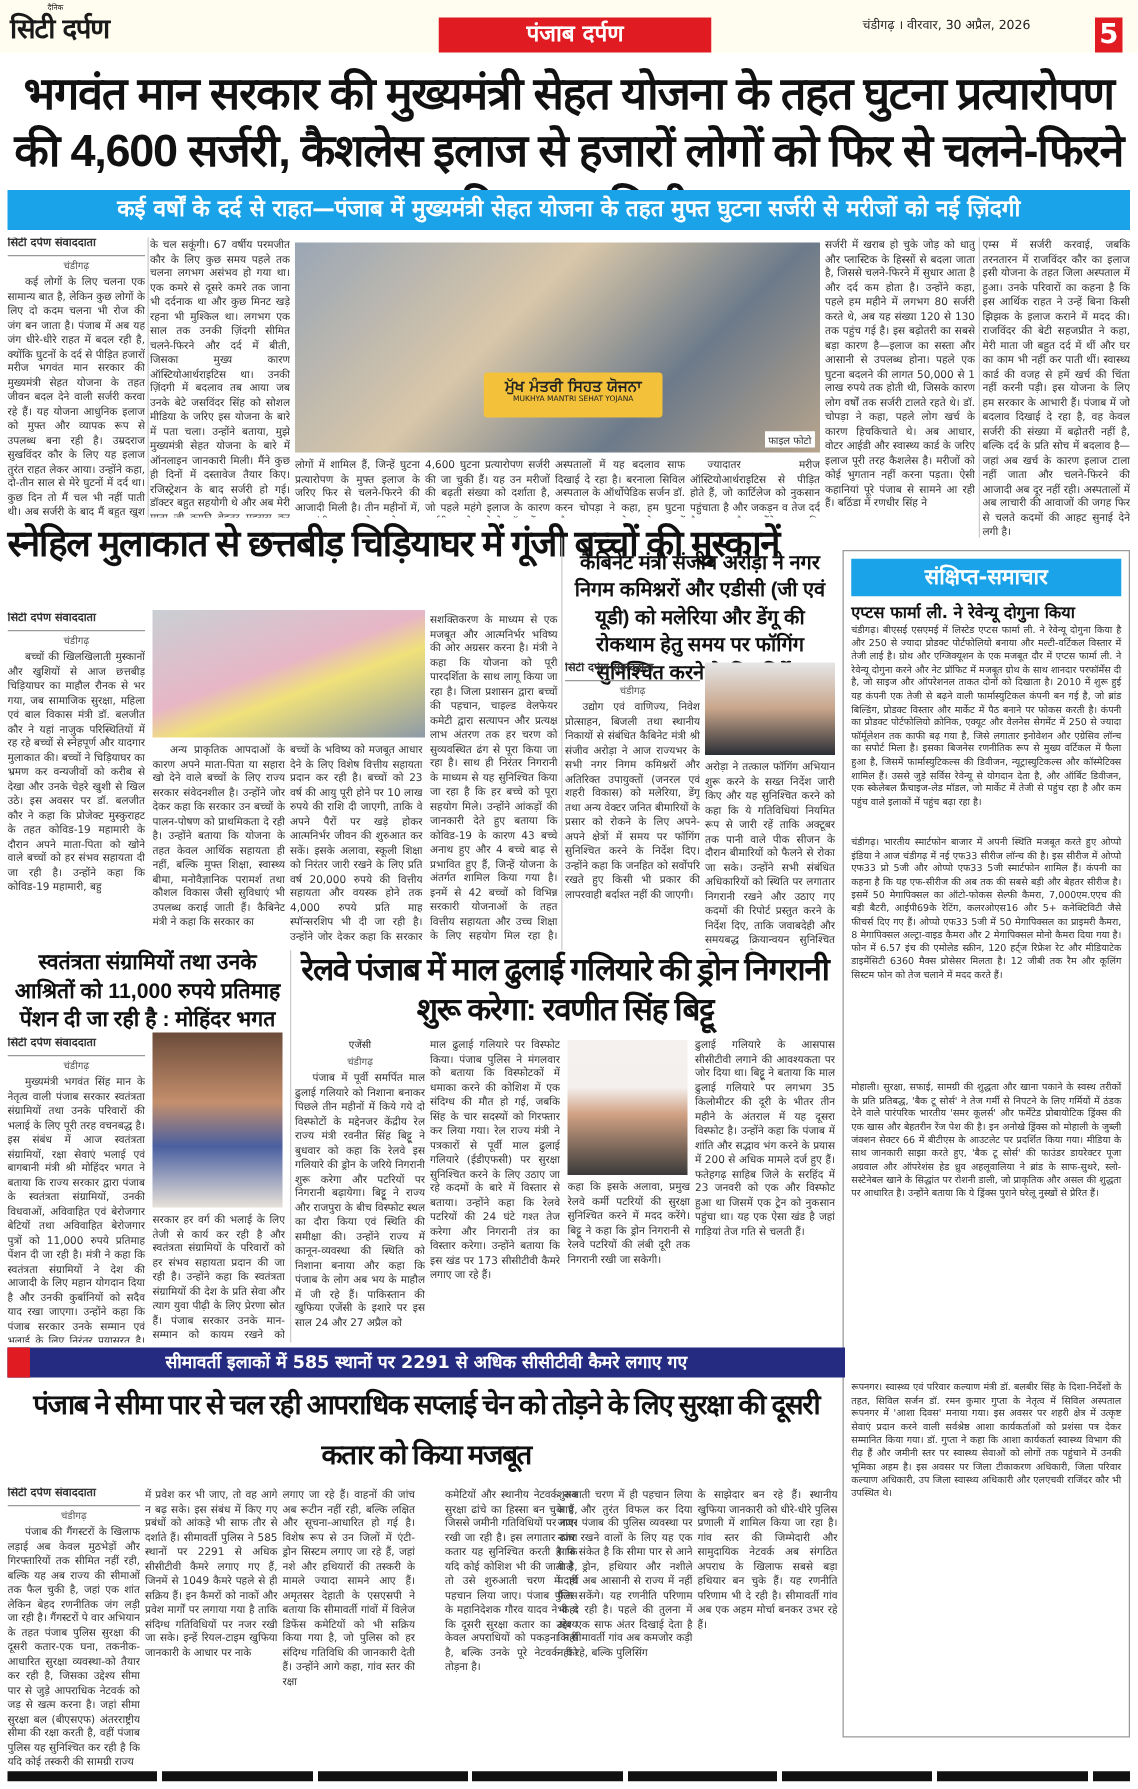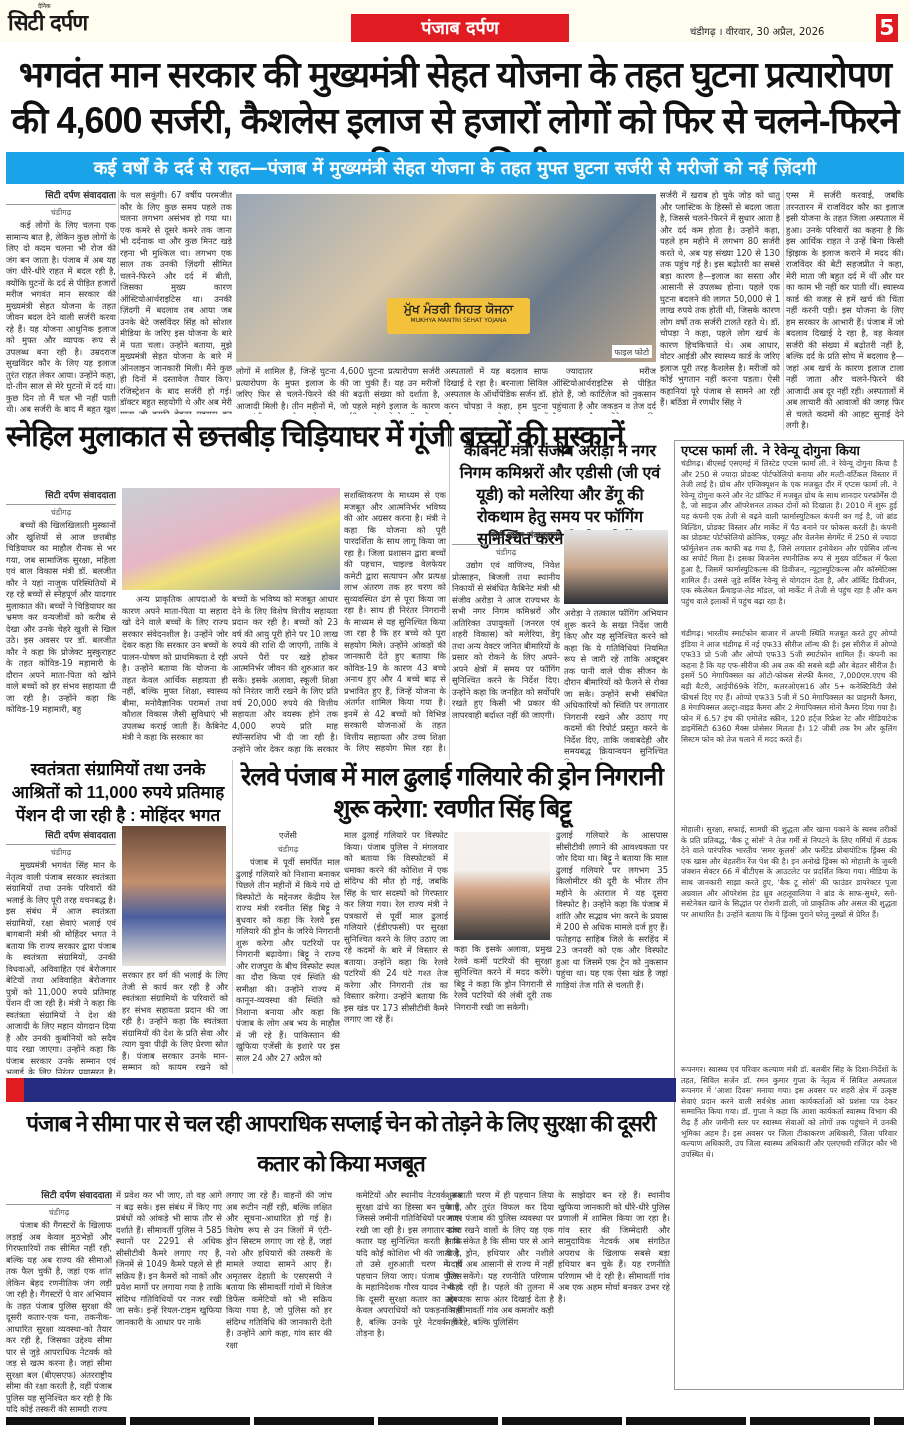--- a/index.html
+++ b/index.html
@@ -3,28 +3,28 @@
 <meta charset="utf-8">
 <style>
 *{box-sizing:border-box;margin:0;padding:0}
 html,body{width:910px;height:1431px;background:#fff;overflow:hidden}
 body{font-family:"DejaVu Sans",sans-serif;color:#222;position:relative}
 .abs{position:absolute}
 .mast{left:0;top:0;width:910px;height:42px;background:#fffdf0}
 .logo{left:8px;top:6px;font-family:"DejaVu Serif",serif;font-weight:bold;font-size:22px;color:#1a1a1a;letter-spacing:-1px}
 .logo small{position:absolute;left:30px;top:-4px;font-size:6px;font-weight:normal;letter-spacing:0}
 .section{left:351px;top:14px;width:218px;height:28px;background:#e01b22;color:#fff;font-weight:bold;font-size:18px;text-align:center;line-height:28px}
-.dateline{left:690px;top:24px;font-size:10px;color:#222}
+.dateline{left:690px;top:12px;font-size:10px;color:#222}
 .pageno{left:876px;top:14px;width:22px;height:28px;background:#e01b22;color:#fff;font-weight:bold;font-size:22px;text-align:center;line-height:28px}
 .hl{font-family:"Liberation Sans",sans-serif;font-weight:bold;color:#111;text-align:center;letter-spacing:-1px}
 .h1{left:6px;top:52px;width:898px;font-size:36px;line-height:46px}
 .subband{left:6px;top:152px;width:898px;height:32px;background:#1aa3e8;color:#fff;font-weight:bold;font-size:18px;text-align:center;line-height:32px}
 .col{font-size:8.4px;line-height:11.5px;text-align:justify;color:#333;overflow:hidden}
 .col p{text-indent:14px}
-.byline{font-size:9px;font-weight:bold;text-align:right;border-bottom:1px solid #999;padding-bottom:2px;margin-bottom:2px}
+.byline{font-size:9px;font-weight:bold;text-align:left;border-bottom:1px solid #999;padding-bottom:2px;margin-bottom:2px}
 .place{font-size:8px;text-align:center;color:#555;margin-bottom:2px}
 .photo{background:linear-gradient(135deg,#9aa6b5,#d9c7a9 40%,#6c7a8a 70%,#b8a58d);overflow:hidden}
 .photo .cap{position:absolute;right:4px;bottom:4px;background:#fff;font-size:8px;padding:1px 3px;color:#333}
 .ribbon{position:absolute;left:36%;bottom:28px;width:34%;height:36px;background:#f3c23a;border-radius:3px;text-align:center;font-size:12px;font-weight:bold;color:#222;padding-top:4px}
 .ribbon span{display:block;font-size:6px;font-weight:normal}
 .h2{font-size:26px;line-height:32px}
 .h3{font-size:18px;line-height:24px}
 .boxed{border:1px solid #999}
 .boxhead{background:#1aa3e8;color:#fff;font-weight:bold;font-size:17px;text-align:center;height:30px;line-height:30px;margin:6px 6px 4px}
 .briefh{font-weight:bold;font-size:13px;line-height:16px;color:#111;padding:2px 6px 0}
@@ -105,20 +105,21 @@
   <div class="byline">सिटी दर्पण संवाददाता</div>
   <div class="place">चंडीगढ़</div>
   <p>उद्योग एवं वाणिज्य, निवेश प्रोत्साहन, बिजली तथा स्थानीय निकायों से संबंधित कैबिनेट मंत्री श्री संजीव अरोड़ा ने आज राज्यभर के सभी नगर निगम कमिश्नरों और अतिरिक्त उपायुक्तों (जनरल एवं शहरी विकास) को मलेरिया, डेंगू तथा अन्य वेक्टर जनित बीमारियों के प्रसार को रोकने के लिए अपने-अपने क्षेत्रों में समय पर फॉगिंग सुनिश्चित करने के निर्देश दिए। उन्होंने कहा कि जनहित को सर्वोपरि रखते हुए किसी भी प्रकार की लापरवाही बर्दाश्त नहीं की जाएगी।</p>
 </div>
 <div class="abs photo" style="left:564px;top:530px;width:104px;height:74px;background:linear-gradient(180deg,#e5e6e8,#c8a58a 50%,#2c2f36)"></div>
 <div class="abs col" style="left:564px;top:608px;width:104px;height:152px">
     <p style="text-indent:0">अरोड़ा ने तत्काल फॉगिंग अभियान शुरू करने के सख्त निर्देश जारी किए और यह सुनिश्चित करने को कहा कि ये गतिविधियां नियमित रूप से जारी रहें ताकि अक्टूबर तक पानी वाले पीक सीजन के दौरान बीमारियों को फैलने से रोका जा सके। उन्होंने सभी संबंधित अधिकारियों को स्थिति पर लगातार निगरानी रखने और उठाए गए कदमों की रिपोर्ट प्रस्तुत करने के निर्देश दिए, ताकि जवाबदेही और समयबद्ध क्रियान्वयन सुनिश्चित किया जा सके।</p>
   </div>
 
 <div class="abs boxed" style="left:674px;top:440px;width:230px;height:950px;overflow:hidden">
+  <div class="boxhead">संक्षिप्त-समाचार</div>
   <div>
     <div class="briefh">एप्टस फार्मा ली. ने रेवेन्यू दोगुना किया</div>
     <div class="briefb" style="height:170px;overflow:hidden">चंडीगढ़। बीएसई एसएमई में लिस्टेड एप्टस फार्मा ली. ने रेवेन्यू दोगुना किया है और 250 से ज्यादा प्रोडक्ट पोर्टफोलियो बनाया और मल्टी-वर्टिकल विस्तार में तेजी लाई है। ग्रोथ और एग्जिक्यूशन के एक मजबूत दौर में एप्टस फार्मा ली. ने रेवेन्यू दोगुना करने और नेट प्रॉफिट में मजबूत ग्रोथ के साथ शानदार परफॉर्मेंस दी है, जो साइज और ऑपरेशनल ताकत दोनों को दिखाता है। 2010 में शुरू हुई यह कंपनी एक तेजी से बढ़ने वाली फार्मास्युटिकल कंपनी बन गई है, जो ब्रांड बिल्डिंग, प्रोडक्ट विस्तार और मार्केट में पैठ बनाने पर फोकस करती है। कंपनी का प्रोडक्ट पोर्टफोलियो क्रोनिक, एक्यूट और वेलनेस सेगमेंट में 250 से ज्यादा फॉर्मूलेशन तक काफी बढ़ गया है, जिसे लगातार इनोवेशन और एग्रेसिव लॉन्च का सपोर्ट मिला है। इसका बिजनेस रणनीतिक रूप से मुख्य वर्टिकल में फैला हुआ है, जिसमें फार्मास्युटिकल्स की डिवीजन, न्यूट्रास्युटिकल्स और कॉस्मेटिक्स शामिल हैं। उससे जुड़े सर्विस रेवेन्यू से योगदान देता है, और ऑर्बिट डिवीजन, एक स्केलेबल फ्रैंचाइज-लेड मॉडल, जो मार्केट में तेजी से पहुंच रहा है और कम पहुंच वाले इलाकों में पहुंच बढ़ा रहा है।</div>
   </div>
   <div>
     <div class="briefb" style="height:196px;overflow:hidden">चंडीगढ़। भारतीय स्मार्टफोन बाजार में अपनी स्थिति मजबूत करते हुए ओप्पो इंडिया ने आज चंडीगढ़ में नई एफ33 सीरीज लॉन्च की है। इस सीरीज में ओप्पो एफ33 प्रो 5जी और ओप्पो एफ33 5जी स्मार्टफोन शामिल हैं। कंपनी का कहना है कि यह एफ-सीरीज की अब तक की सबसे बड़ी और बेहतर सीरीज है। इसमें 50 मेगापिक्सल का ऑटो-फोकस सेल्फी कैमरा, 7,000एम.एएच की बड़ी बैटरी, आईपी69के रेटिंग, कलरओएस16 और 5+ कनेक्टिविटी जैसे फीचर्स दिए गए हैं। ओप्पो एफ33 5जी में 50 मेगापिक्सल का प्राइमरी कैमरा, 8 मेगापिक्सल अल्ट्रा-वाइड कैमरा और 2 मेगापिक्सल मोनो कैमरा दिया गया है। फोन में 6.57 इंच की एमोलेड स्क्रीन, 120 हर्ट्ज रिफ्रेश रेट और मीडियाटेक डाइमेंसिटी 6360 मैक्स प्रोसेसर मिलता है। 12 जीबी तक रैम और कूलिंग सिस्टम फोन को तेज चलाने में मदद करते हैं।</div>
   </div>
   <div>
     <div class="briefb" style="height:240px;overflow:hidden">मोहाली। सुरक्षा, सफाई, सामग्री की शुद्धता और खाना पकाने के स्वस्थ तरीकों के प्रति प्रतिबद्ध, 'बैक टू सोर्स' ने तेज गर्मी से निपटने के लिए गर्मियों में ठंडक देने वाले पारंपरिक भारतीय 'समर कूलर्स' और फर्मेंटेड प्रोबायोटिक ड्रिंक्स की एक खास और बेहतरीन रेंज पेश की है। इन अनोखे ड्रिंक्स को मोहाली के जुब्ली जंक्शन सेक्टर 66 में बीटीएस के आउटलेट पर प्रदर्शित किया गया। मीडिया के साथ जानकारी साझा करते हुए, 'बैक टू सोर्स' की फाउंडर डायरेक्टर पूजा अग्रवाल और ऑपरेशंस हेड ध्रुव अहलूवालिया ने ब्रांड के साफ-सुथरे, स्लो-सस्टेनेबल खाने के सिद्धांत पर रोशनी डाली, जो प्राकृतिक और असल की शुद्धता पर आधारित है। उन्होंने बताया कि ये ड्रिंक्स पुराने घरेलू नुस्खों से प्रेरित हैं।</div>
   </div>
@@ -148,21 +149,21 @@
     <p style="text-indent:0">माल ढुलाई गलियारे पर विस्फोट किया। पंजाब पुलिस ने मंगलवार को बताया कि विस्फोटकों में धमाका करने की कोशिश में एक संदिग्ध की मौत हो गई, जबकि सिंह के चार सदस्यों को गिरफ्तार कर लिया गया। रेल राज्य मंत्री ने पत्रकारों से पूर्वी माल ढुलाई गलियारे (ईडीएफसी) पर सुरक्षा सुनिश्चित करने के लिए उठाए जा रहे कदमों के बारे में विस्तार से बताया। उन्होंने कहा कि रेलवे पटरियों की 24 घंटे गश्त तेज करेगा और निगरानी तंत्र का विस्तार करेगा। उन्होंने बताया कि इस खंड पर 173 सीसीटीवी कैमरे लगाए जा रहे हैं।</p>
   </div>
 <div class="abs photo" style="left:454px;top:832px;width:96px;height:108px;background:linear-gradient(180deg,#f4f1ef,#f3f0ee 35%,#d1a183 55%,#3a3a3a)"></div>
 <div class="abs col" style="left:454px;top:944px;width:98px;height:130px">
     <p style="text-indent:0">कहा कि इसके अलावा, प्रमुख रेलवे कर्मी पटरियों की सुरक्षा सुनिश्चित करने में मदद करेंगे। बिट्टू ने कहा कि ड्रोन निगरानी से रेलवे पटरियों की लंबी दूरी तक निगरानी रखी जा सकेगी।</p>
   </div>
 <div class="abs col" style="left:556px;top:830px;width:112px;height:244px">
     <p style="text-indent:0">ढुलाई गलियारे के आसपास सीसीटीवी लगाने की आवश्यकता पर जोर दिया था। बिट्टू ने बताया कि माल ढुलाई गलियारे पर लगभग 35 किलोमीटर की दूरी के भीतर तीन महीने के अंतराल में यह दूसरा विस्फोट है। उन्होंने कहा कि पंजाब में शांति और सद्भाव भंग करने के प्रयास में 200 से अधिक मामले दर्ज हुए हैं। फतेहगढ़ साहिब जिले के सरहिंद में 23 जनवरी को एक और विस्फोट हुआ था जिसमें एक ट्रेन को नुकसान पहुंचा था। यह एक ऐसा खंड है जहां गाड़ियां तेज गति से चलती हैं।</p>
   </div>
 
-<div class="abs band2"><i></i></div>
+<div class="abs band2"><i></i><span>सीमावर्ती इलाकों में 585 स्थानों पर 2291 से अधिक सीसीटीवी कैमरे लगाए गए</span></div>
 <div class="abs hl h4">पंजाब ने सीमा पार से चल रही आपराधिक सप्लाई चेन को तोड़ने के लिए सुरक्षा की दूसरी कतार को किया मजबूत</div>
 <div class="abs col" style="left:6px;top:1190px;width:106px;height:224px">
   <div class="byline">सिटी दर्पण संवाददाता</div>
   <div class="place">चंडीगढ़</div>
   <p>पंजाब की गैंगस्टरों के खिलाफ लड़ाई अब केवल मुठभेड़ों और गिरफ्तारियों तक सीमित नहीं रही, बल्कि यह अब राज्य की सीमाओं तक फैल चुकी है, जहां एक शांत लेकिन बेहद रणनीतिक जंग लड़ी जा रही है। गैंगस्टरों पे वार अभियान के तहत पंजाब पुलिस सुरक्षा की दूसरी कतार-एक घना, तकनीक-आधारित सुरक्षा व्यवस्था-को तैयार कर रही है, जिसका उद्देश्य सीमा पार से जुड़े आपराधिक नेटवर्क को जड़ से खत्म करना है। जहां सीमा सुरक्षा बल (बीएसएफ) अंतरराष्ट्रीय सीमा की रक्षा करती है, वहीं पंजाब पुलिस यह सुनिश्चित कर रही है कि यदि कोई तस्करी की सामग्री राज्य</p>
 </div>
 <div class="abs col" style="left:116px;top:1190px;width:106px;height:224px">
     <p style="text-indent:0">में प्रवेश कर भी जाए, तो वह आगे न बढ़ सके। इस संबंध में किए गए प्रबंधों को आंकड़े भी साफ तौर से दर्शाते हैं। सीमावर्ती पुलिस ने 585 स्थानों पर 2291 से अधिक सीसीटीवी कैमरे लगाए गए हैं, जिनमें से 1049 कैमरे पहले से ही सक्रिय हैं। इन कैमरों को नाकों और प्रवेश मार्गों पर लगाया गया है ताकि संदिग्ध गतिविधियों पर नजर रखी जा सके। इन्हें रियल-टाइम खुफिया जानकारी के आधार पर नाके</p>
   </div>
 <div class="abs col" style="left:226px;top:1190px;width:106px;height:224px">

